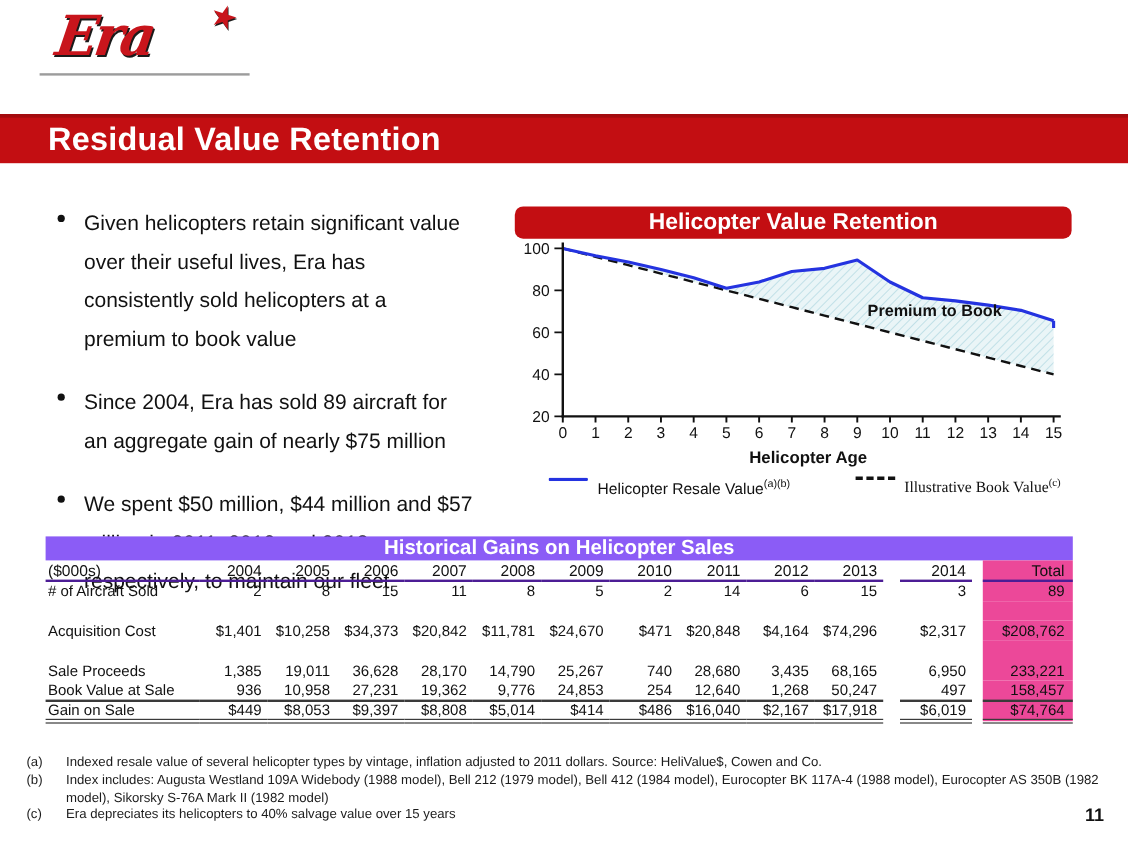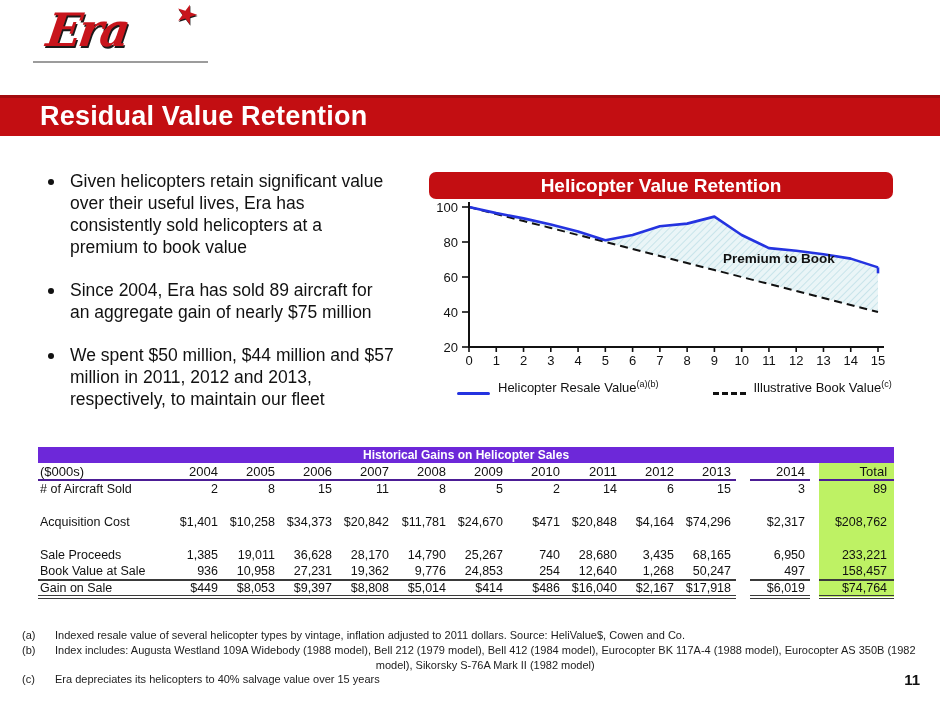--- a/index.html
+++ b/index.html
@@ -34,72 +34,72 @@
     background:#C30E12; border-top:3px solid #A30B0E;
   }
   .title-bar .title-text {
     display:block; color:#fff; font-weight:bold; font-size:27px;
     line-height:37px; padding-left:40px; letter-spacing:0.2px;
   }
 
   
   .bullets { position:absolute; left:44px; top:170px; width:392px; list-style:none; }
   .bullets li { position:relative; padding-left:26px; margin-bottom:21px;
-    font-size:17.5px; line-height:22px; white-space:pre-line; }
+    font-size:17.5px; line-height:32px; white-space:pre-line; }
   .bullets .dot { position:absolute; left:4px; top:9px; width:6px; height:6px;
     border-radius:50%; background:#111; }
 
   
   .chart-panel { position:absolute; left:429px; top:172px; width:464px; }
   .chart-title {
     height:27px; background:#C30E12; border-radius:7px; color:#fff;
     font-weight:bold; font-size:19px; line-height:27px; text-align:center;
   }
   .chart-sub { font-style:italic; font-size:13.5px; margin:2px 0 0 3px; line-height:15px; }
   .chart-svg-wrap { position:relative; }
   .premium-label {
     position:absolute; left:294px; top:52px; font-weight:bold; font-size:13.5px;
     white-space:nowrap;
   }
   .x-axis-title { margin-left:40px; width:409px; text-align:center;
     font-weight:bold; font-size:14px; margin-top:1px; }
   .chart-legend { display:flex; align-items:center; margin:8px 0 0 28px; font-size:13px; }
-  .legend-item { display:flex; align-items:flex-end; }
-  .legend-item + .legend-item { margin-left:54px; }
+  .legend-item { display:flex; align-items:flex-start; }
+  .legend-item + .legend-item { margin-left:54px;font-family:Liberation Serif, serif; }
   .legend-swatch-solid { width:33px; height:0; border-top:3px solid #2433E0;
     border-radius:2px; margin-right:8px; }
   .legend-swatch-dashed { width:33px; height:0; border-top:3px dashed #111; margin-right:8px; }
   .chart-legend sup { font-size:9px; }
 
   
   .gains-table-wrap { position:absolute; left:38px; top:447px; width:856px; }
   table.gains { width:856px; border-collapse:collapse; table-layout:fixed;
     font-size:12.5px; }
   table.gains td { padding:0 5px 0 0; height:17px; vertical-align:middle;
     white-space:nowrap; overflow:visible; }
   table.gains td.lbl { text-align:left; padding-left:2px; }
   table.gains td.num { text-align:right; }
   table.gains td.gap { padding:0; }
   table.gains tr.title-row td {
-    background:#6d28d9; color:#fff; font-weight:bold; text-align:center;
-    height:16px; font-size:12px; padding:0;
+    background:#8b5cf6; color:#fff; font-weight:bold; text-align:center;
+    height:16px; font-size:17px; padding:0;
   }
   table.gains tr.head-row td { font-size:13px; }
   table.gains tr.head-row td.rule { border-bottom:2px solid #4c1d95; }
   table.gains tr.spacer td { height:16px; }
   table.gains tr.rule-thick td.rule { border-bottom:2.5px solid #3a3a3a; }
   table.gains tr.rule-double td.rule { border-bottom:4px double #3a3a3a; }
-  table.gains td.totalcol { background:#bef264; padding-right:7px; }
+  table.gains td.totalcol { background:#ec4899; padding-right:7px; }
 
   
   .footnotes { position:absolute; left:22px; top:628px; width:912px;
     font-size:11px; line-height:14.8px; color:#1c1c1c; }
   .footnote { display:flex; }
   .fn-marker { width:33px; flex:0 0 33px; }
-  .fn-text { white-space:pre-line;text-align:center; }
+  .fn-text { white-space:pre-line; }
 
   .page-number { position:absolute; right:20px; top:671px; font-weight:bold;
     font-size:15px; }
 </style>
 </head>
 <body>
 
 <div class="slide">
 
   <div class="logo">
@@ -180,20 +180,21 @@
           <text x="367.20000000000005" y="166" text-anchor="middle" font-size="13" fill="#111">12</text>
           <line x1="394.4666666666667" y1="148" x2="394.4666666666667" y2="153" stroke="#111" stroke-width="1.6"></line>
           <text x="394.4666666666667" y="166" text-anchor="middle" font-size="13" fill="#111">13</text>
           <line x1="421.73333333333335" y1="148" x2="421.73333333333335" y2="153" stroke="#111" stroke-width="1.6"></line>
           <text x="421.73333333333335" y="166" text-anchor="middle" font-size="13" fill="#111">14</text>
           <line x1="449" y1="148" x2="449" y2="153" stroke="#111" stroke-width="1.6"></line>
           <text x="449" y="166" text-anchor="middle" font-size="13" fill="#111">15</text>
         </svg>
       <div class="premium-label">Premium to Book</div>
     </div>
+    <div class="x-axis-title">Helicopter Age</div>
     <div class="chart-legend">
       <div class="legend-item">
         <span class="legend-swatch-solid"></span>
         <span><span>Helicopter Resale Value</span><sup>(a)(b)</sup></span>
       </div>
       <div class="legend-item">
         <span class="legend-swatch-dashed"></span>
         <span><span>Illustrative Book Value</span><sup>(c)</sup></span>
       </div>
     </div>

